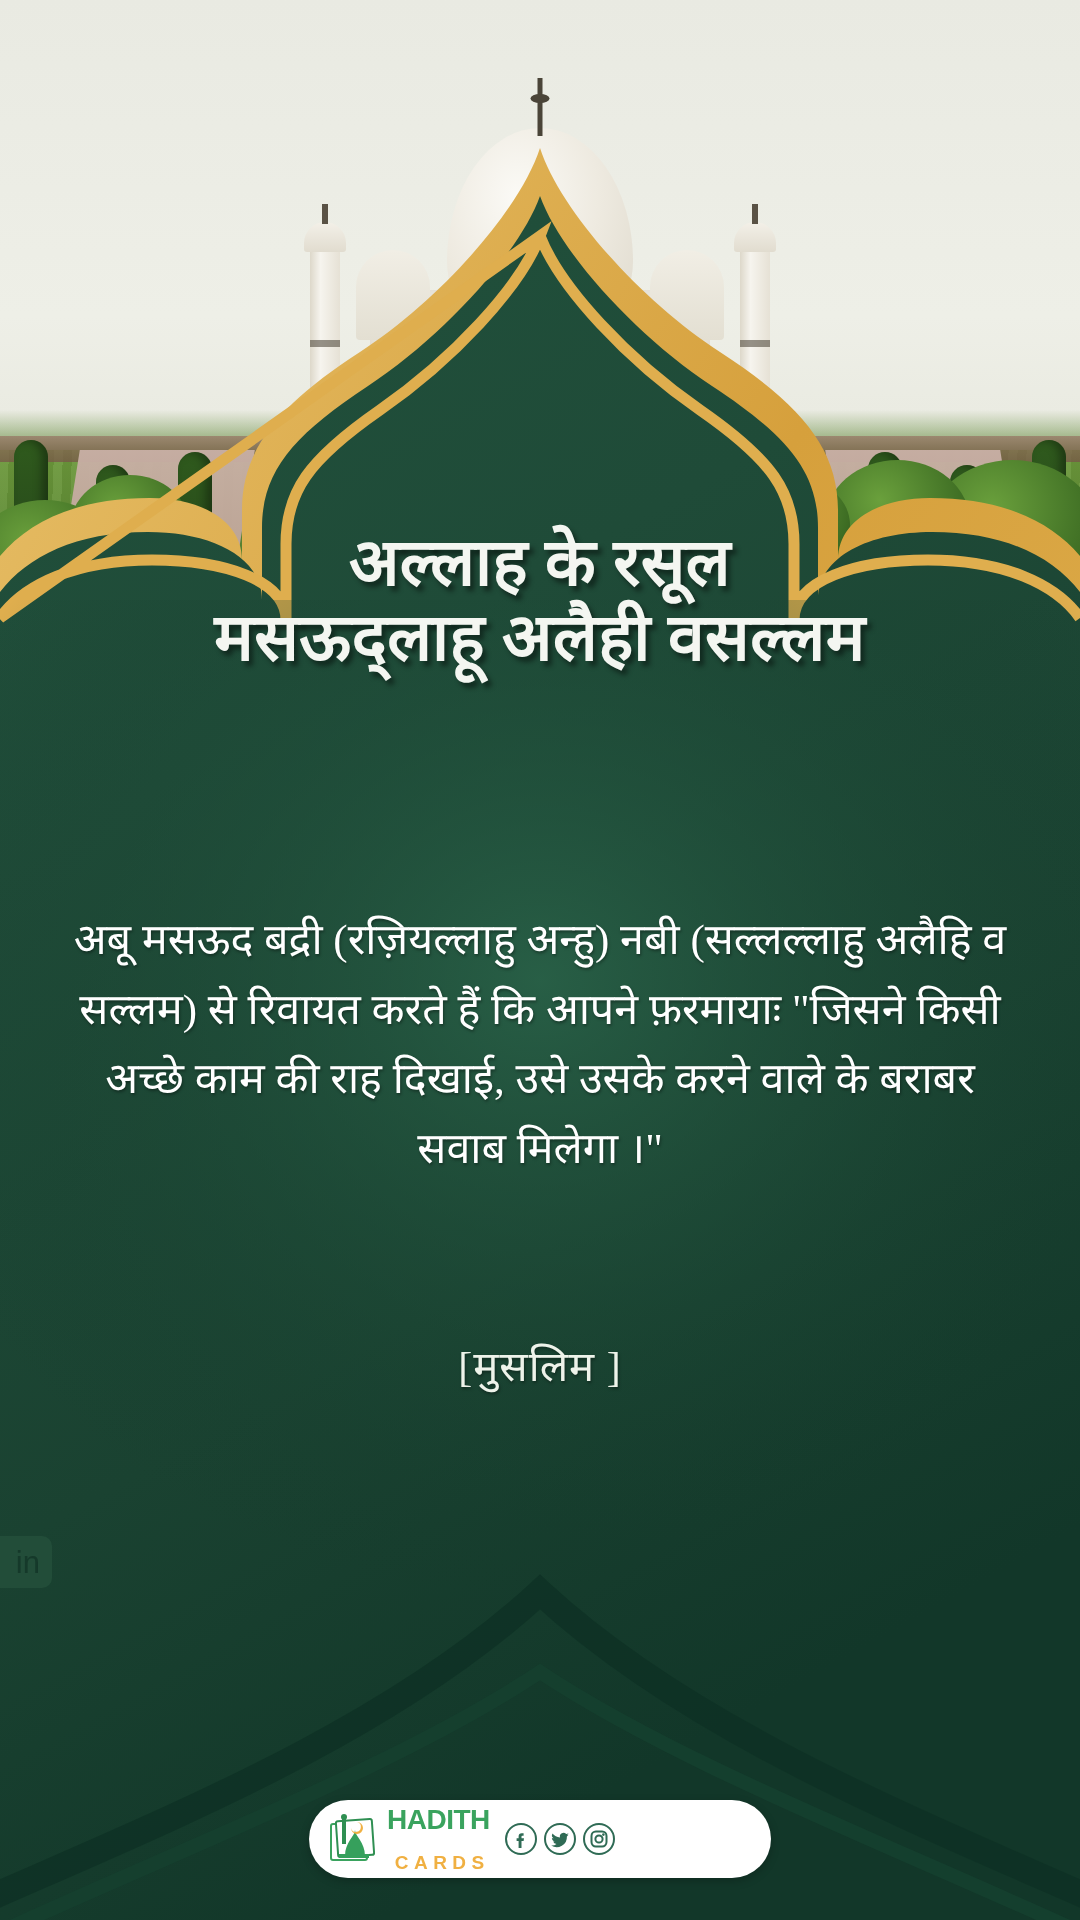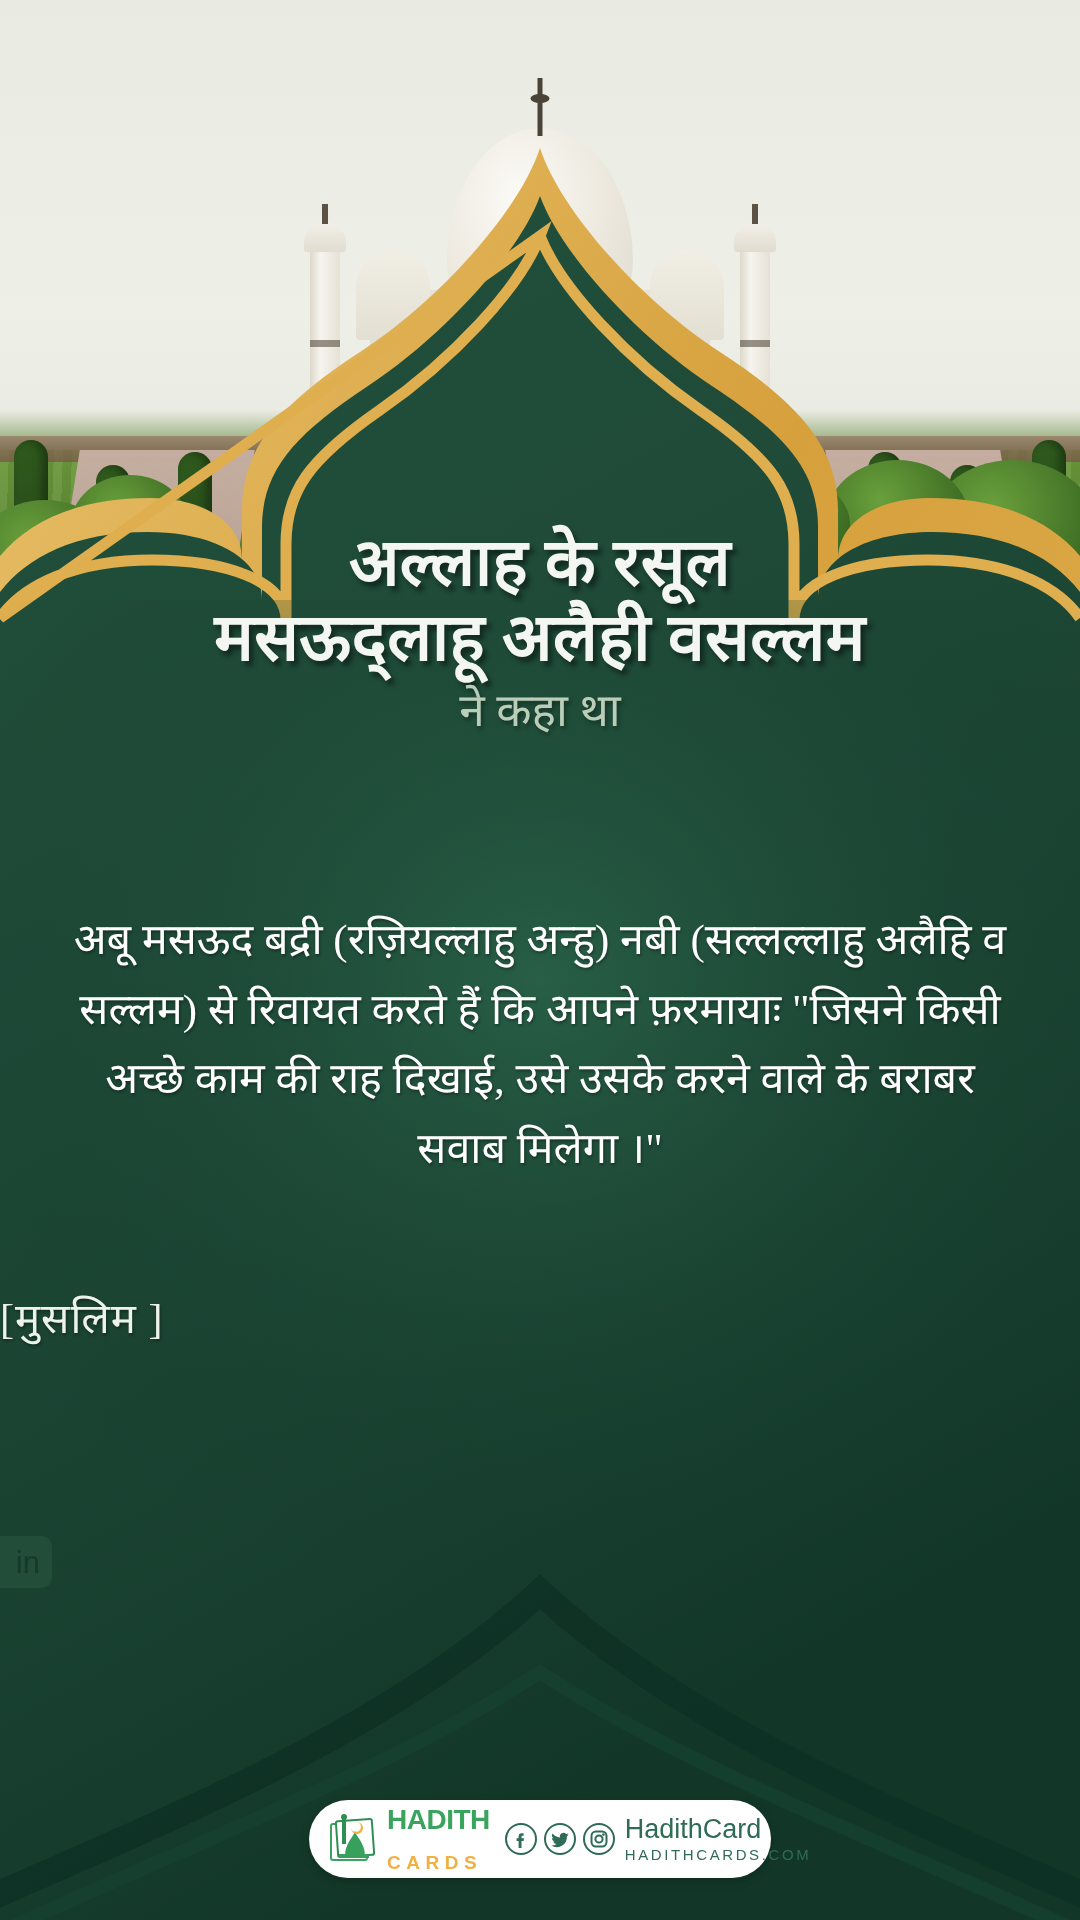--- a/index.html
+++ b/index.html
@@ -181,22 +181,22 @@
     text-align: center;
     font-family: Liberation Serif, serif;
     color: #ffffff;
     font-size: 43px;
     line-height: 1.62;
     text-shadow: 1px 2px 3px rgba(0,0,0,.35);
   }
   .source {
     position: absolute;
     left: 0; right: 0;
-    top: 1288px;
-    text-align: left;
+    top: 1336px;
+    text-align: center;
     font-family: "Liberation Serif", serif;
     color: #eef3ea;
     font-size: 42px;
     letter-spacing: 1px;
     text-shadow: 1px 2px 3px rgba(0,0,0,.35);
   }
 
   
   .in-badge {
     position: absolute;
@@ -228,21 +228,21 @@
     height: 78px;
     background: #ffffff;
     border-radius: 39px;
     display: flex;
     align-items: center;
     padding: 0 18px;
     box-sizing: border-box;
     box-shadow: 0 3px 10px rgba(0,0,0,.22);
   }
   .brand-mark { display: flex; align-items: center; gap: 6px; }
-  .brand-words { line-height: 1; }
+  .brand-words { line-height: 1; text-align: right; }
   .bw-top {
     font-family: "Liberation Sans", sans-serif;
     font-weight: 700;
     font-size: 28px;
     color: #3aa35e;
     letter-spacing: -.5px;
   }
   .bw-bot {
     font-family: "Liberation Sans", sans-serif;
     font-weight: 700;
@@ -396,21 +396,20 @@
       <path fill="none" stroke="#0d3024" stroke-width="26" opacity="0.75" d="M -60 1920 C 140 1830, 380 1740, 540 1592 C 700 1740, 940 1830, 1140 1920"></path>
       <path fill="none" stroke="#15412f" stroke-width="14" opacity="0.8" d="M -60 1960 C 150 1860, 390 1772, 540 1672 C 690 1772, 930 1860, 1140 1960"></path>
     </svg>
   </div>
 
   <div class="content">
 
     <div class="heading">
       <div class="h-line">अल्लाह के रसूल</div>
       <div class="h-line">मसऊद्लाहू अलैही वसल्लम</div>
-      <div class="h-sub">ने कहा था</div>
     </div>
 
     <div class="body-text">अबू मसऊद बद्री (रज़ियल्लाहु अन्हु) नबी (सल्लल्लाहु अलैहि व सल्लम) से रिवायत करते हैं कि आपने फ़रमायाः "जिसने किसी अच्छे काम की राह दिखाई, उसे उसके करने वाले के बराबर सवाब मिलेगा ।"</div>
 
     <div class="source">[मुसलिम ]</div>
 
     <div class="in-badge">
       <span>in</span>
     </div>
 
@@ -442,20 +441,16 @@
           <path d="M26 12.6c-.7.3-1.4.5-2.1.6.8-.5 1.3-1.2 1.6-2-.7.4-1.5.7-2.3.9a3.6 3.6 0 0 0-6.2 3.3c-3-.2-5.7-1.6-7.5-3.9a3.6 3.6 0 0 0 1.1 4.8c-.6 0-1.2-.2-1.7-.4 0 1.7 1.2 3.2 2.9 3.5-.5.2-1.1.2-1.7.1a3.6 3.6 0 0 0 3.4 2.5 7.2 7.2 0 0 1-5.3 1.5 10.2 10.2 0 0 0 15.7-9.1c.7-.5 1.3-1.1 1.8-1.8z" fill="#2f6b55"></path>
         </svg>
         <svg width="34" height="34" viewBox="0 0 34 34">
           <circle cx="17" cy="17" r="15" fill="none" stroke="#2f6b55" stroke-width="2"></circle>
           <rect x="9.5" y="9.5" width="15" height="15" rx="4.4" fill="none" stroke="#2f6b55" stroke-width="2"></rect>
           <circle cx="17" cy="17" r="3.6" fill="none" stroke="#2f6b55" stroke-width="2"></circle>
           <circle cx="21.4" cy="12.6" r="1.3" fill="#2f6b55"></circle>
         </svg>
       </div>
 
-      <div class="right-words">
-        <div class="rw-top">HadithCard</div>
-        <div class="rw-bot">HADITHCARDS.COM</div>
-      </div>
 
     </div>
   </div>
 </div>
 
 </body></html>

